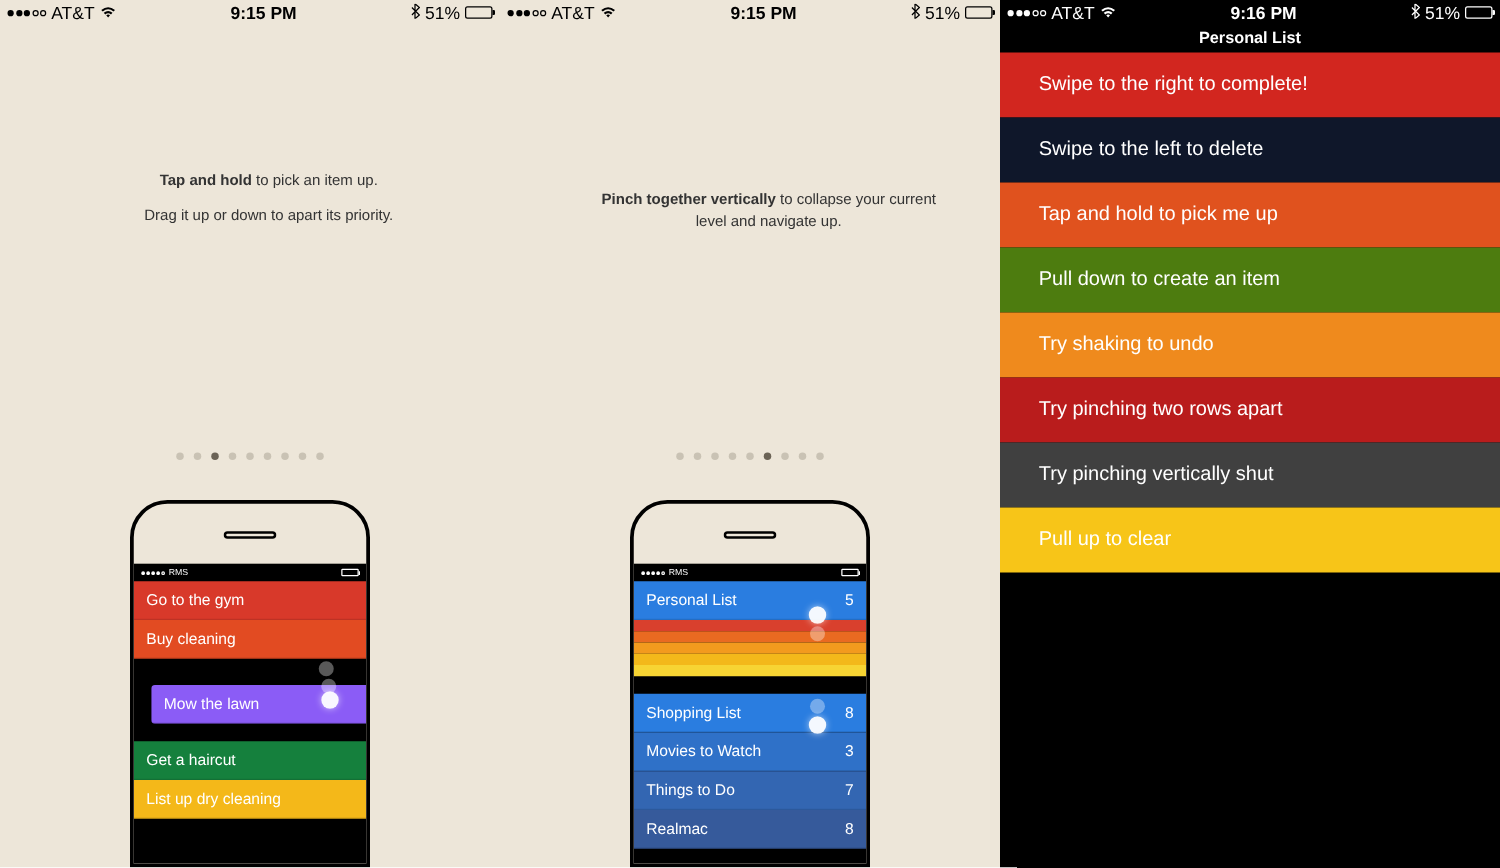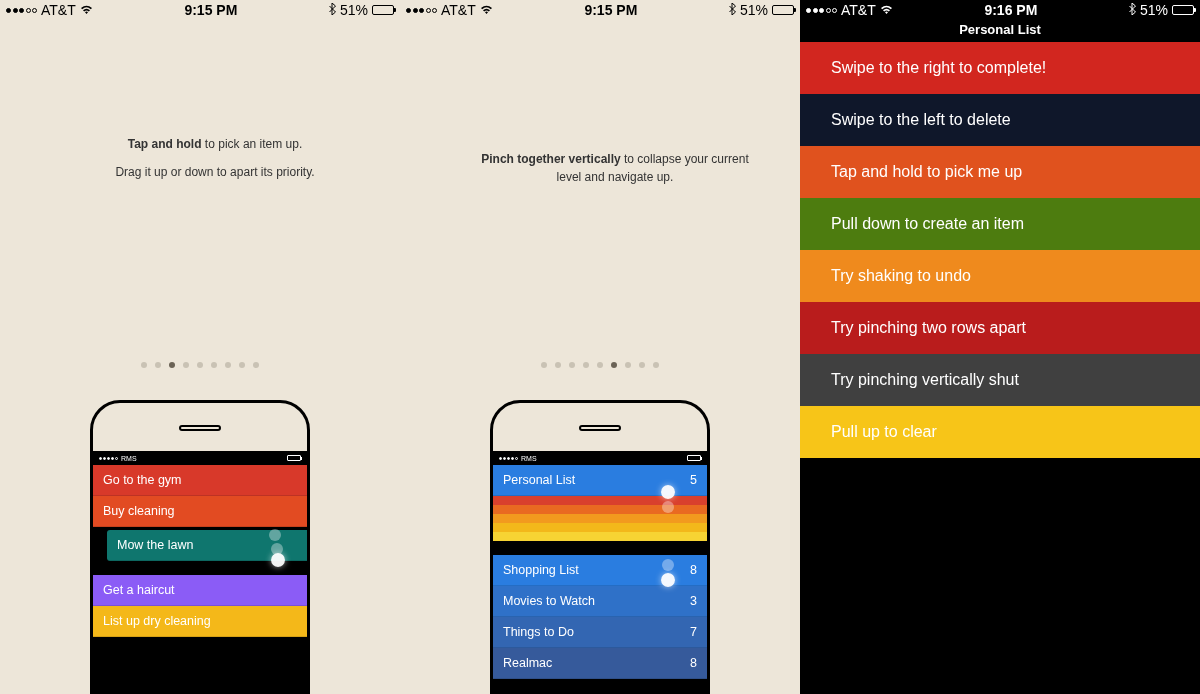--- a/index.html
+++ b/index.html
@@ -70,21 +70,21 @@
     display: flex; justify-content: center; gap: 8px;
   }
   .pd { width: 6px; height: 6px; border-radius: 50%; background: #c9c2b4; }
   .pd.active { background: #6b6356; }
 
   
   .phone {
     position: absolute;
     left: 50%; transform: translateX(-50%);
     top: 400px;
-    width: 220px;
+    width: 192px;
     border: 3px solid #000;
     border-radius: 30px 30px 0 0;
     background: #ede6d9;
     padding-top: 48px;
     overflow: hidden;
   }
   .phone-speaker {
     position: absolute;
     top: 22px; left: 50%; transform: translateX(-50%);
     width: 42px; height: 6px;
@@ -214,23 +214,23 @@
               <span class="msd"></span>
             </span>
           <span>RMS</span>
         </span>
         <span class="mini-battery"><span class="mini-battery-fill"></span></span>
       </div>
       <div id="p1rows">
           <div class="row" style="background: rgb(216, 57, 42);">Go to the gym</div>
           <div class="row" style="background: rgb(226, 75, 34);">Buy cleaning</div>
           <div style="height: 3px;"></div>
-          <div class="row indent" style="background: #0f766e;">Mow the lawn</div>
+          <div class="row indent" style="background: #8b5cf6; margin-top: 18px;">Mow the lawn</div>
           <div style="height: 14px;"></div>
-          <div class="row" style="background: #8b5cf6;">Get a haircut</div>
+          <div class="row" style="background: #15803d;">Get a haircut</div>
           <div class="row" style="background: rgb(244, 184, 25);">List up dry cleaning</div>
         </div>
       <span class="knob-trail" style="right:26px;top:78px"></span>
       <span class="knob-trail" style="right:24px;top:92px"></span>
       <span class="floating-knob" style="right:22px;top:102px"></span>
     </div>
   </div>
 </div>
 
 <div class="panel panel-tutorial">

